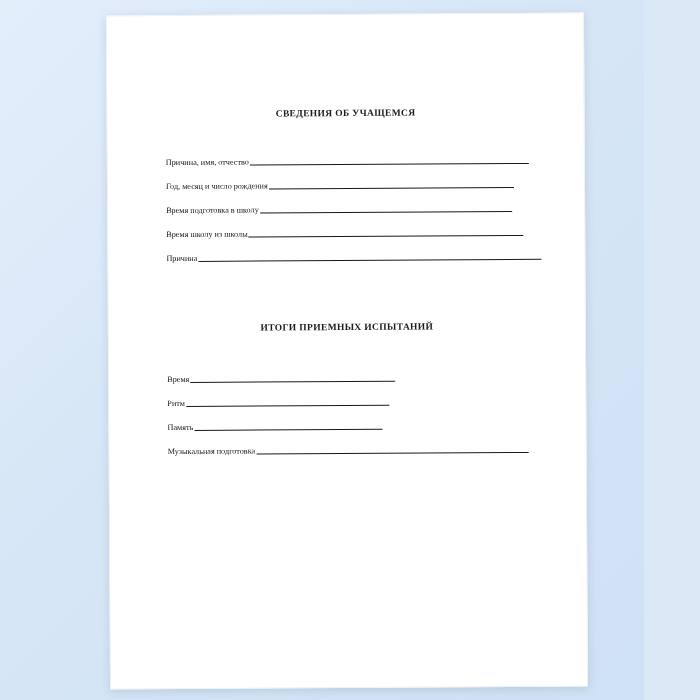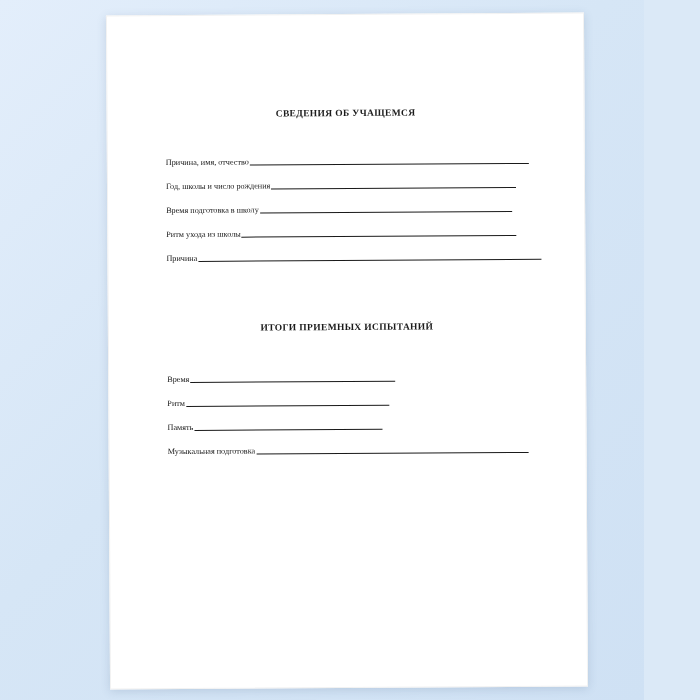--- a/index.html
+++ b/index.html
@@ -96,29 +96,29 @@
     <div class="page-inner">
 
       <div class="section-title title-1">СВЕДЕНИЯ ОБ УЧАЩЕМСЯ</div>
 
       <div class="fields fields-1">
         <div class="field-row">
           <span class="field-label">Причина, имя, отчество</span>
           <span class="field-line" style="width:279px"></span>
         </div>
         <div class="field-row">
-          <span class="field-label">Год, школы и число рождения</span>
+          <span class="field-label">Год, месяц и число рождения</span>
           <span class="field-line" style="width:245px"></span>
         </div>
         <div class="field-row">
           <span class="field-label">Время подготовка в школу</span>
           <span class="field-line" style="width:252px"></span>
         </div>
         <div class="field-row">
-          <span class="field-label">Ритм ухода из школы</span>
+          <span class="field-label">Время школу из школы</span>
           <span class="field-line" style="width:275px"></span>
         </div>
         <div class="field-row">
           <span class="field-label">Причина</span>
           <span class="field-line" style="width:343px"></span>
         </div>
       </div>
 
       <div class="section-title title-2">ИТОГИ ПРИЕМНЫХ ИСПЫТАНИЙ</div>
 

